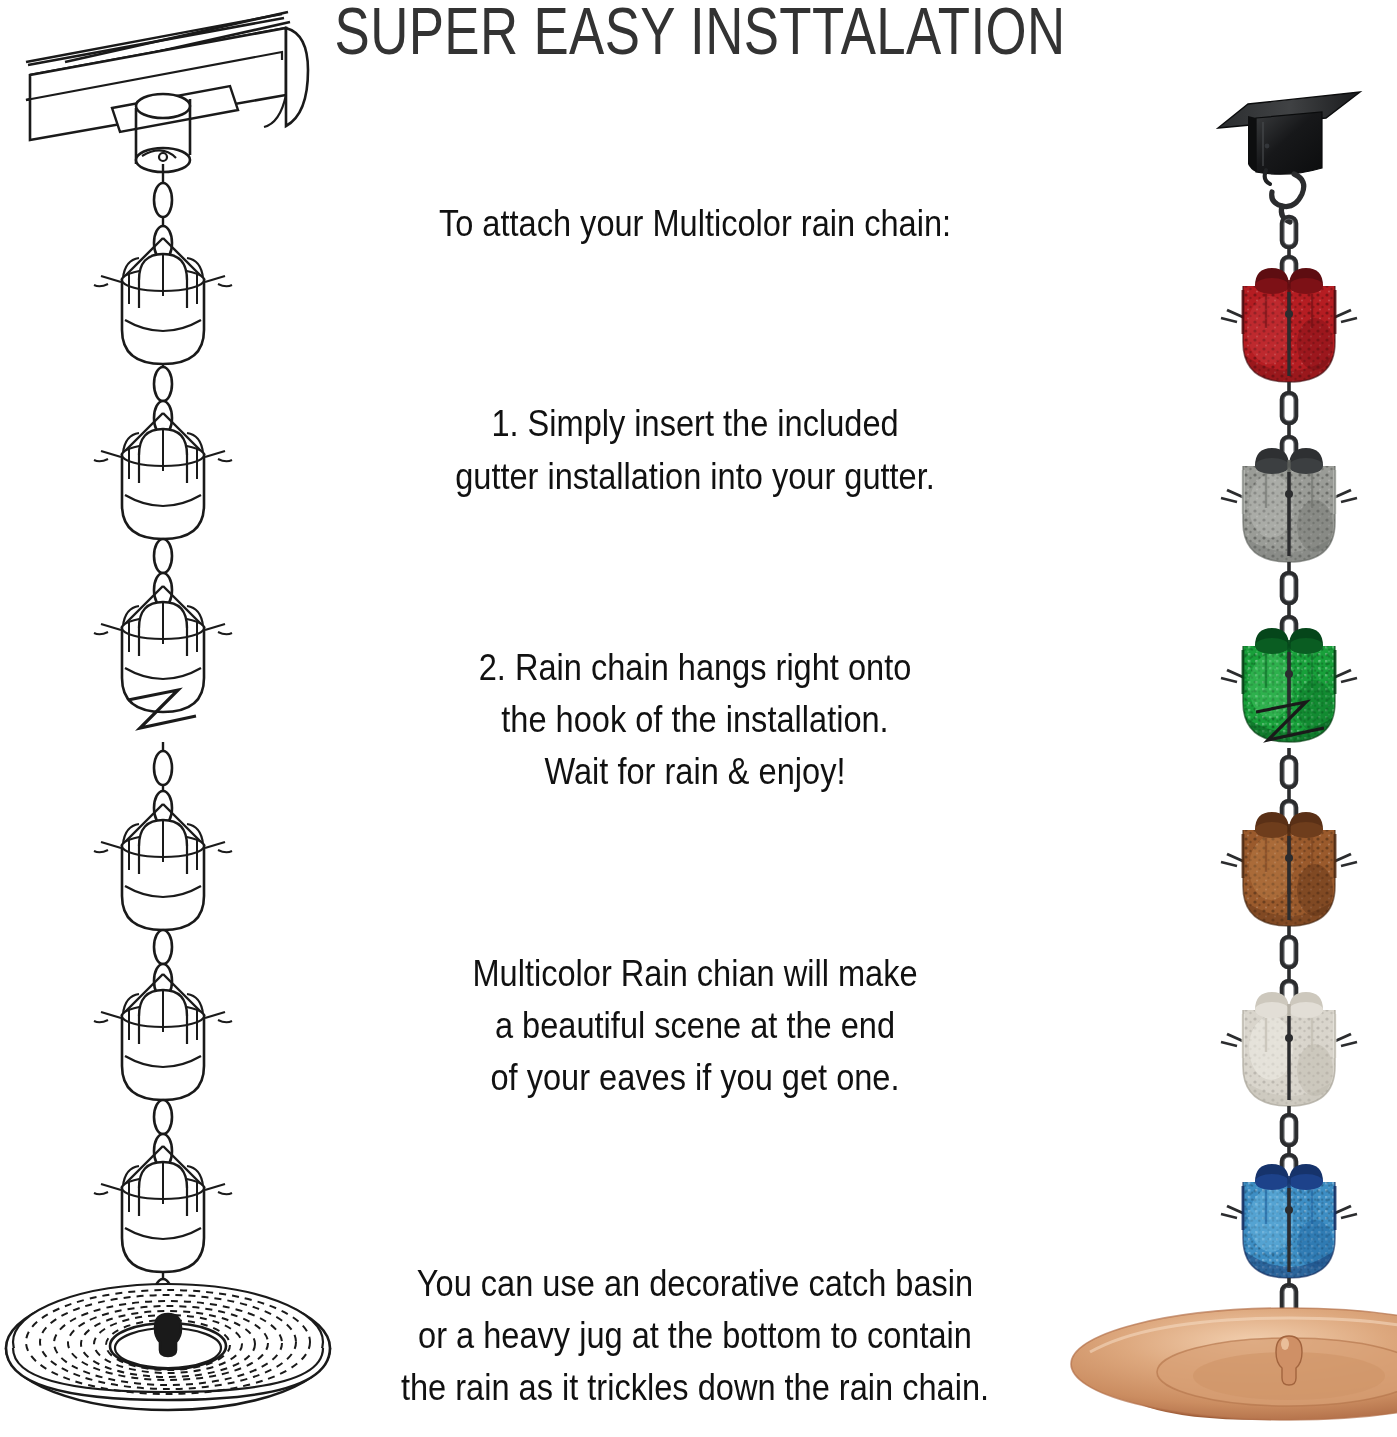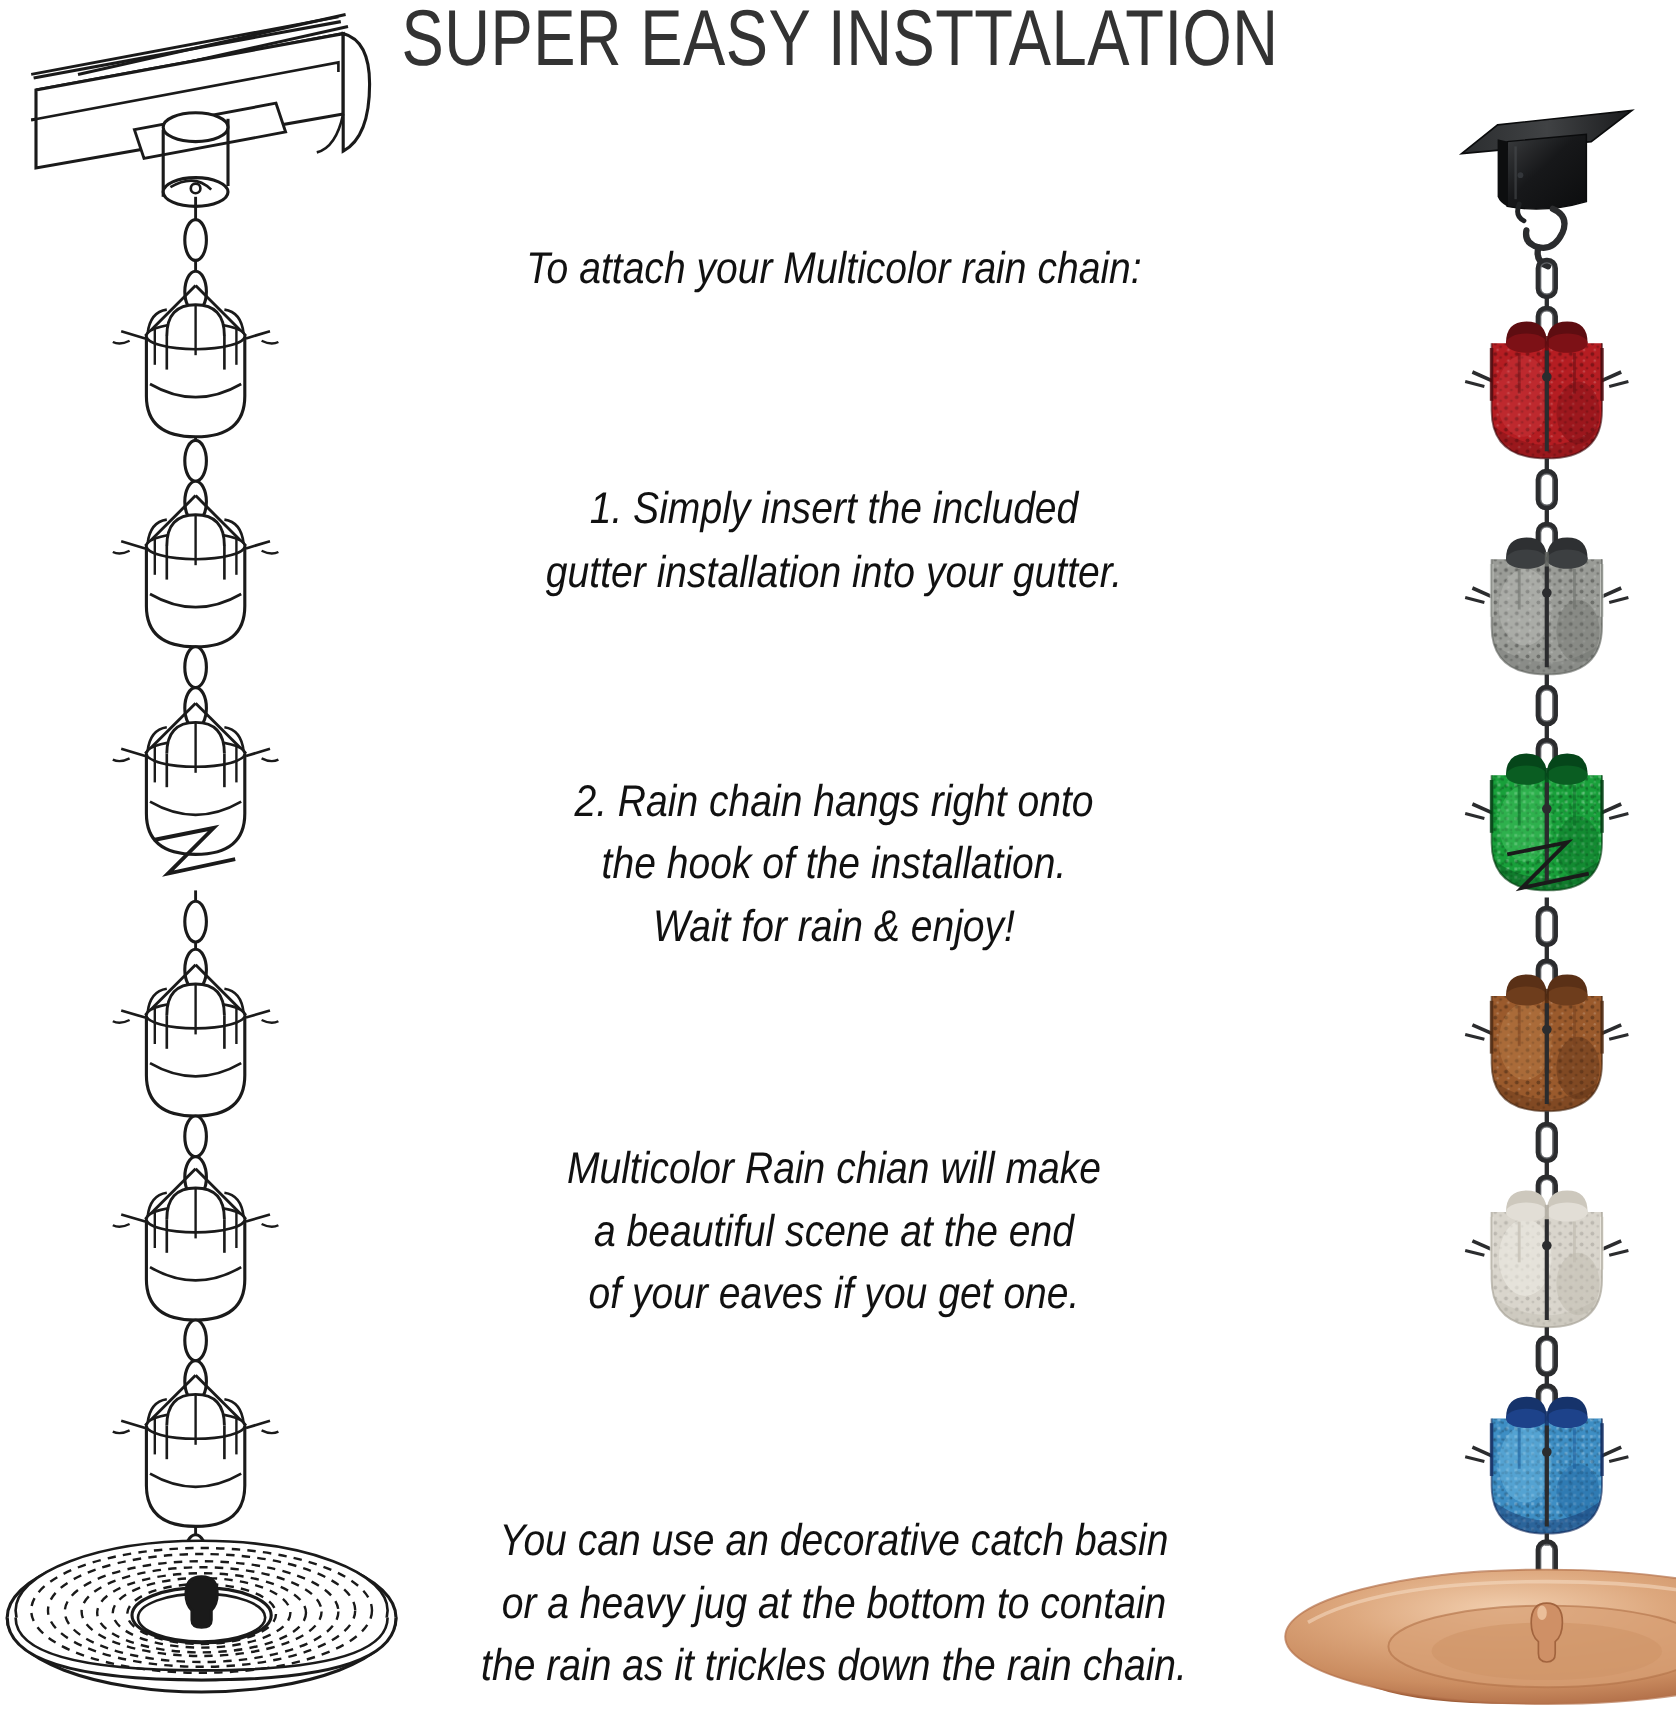--- a/index.html
+++ b/index.html
@@ -41,21 +41,20 @@
     line-height: 1.08;
   }
 
   
   .text-col {
     position: absolute;
     left: 330px;
     top: 0;
     width: 730px;
     height: 1437px;
-    font-style: italic;
   }
   .para {
     position: absolute;
     width: 730px;
     text-align: center;
     color: #111111;
     font-family: "Liberation Sans", sans-serif;
     font-weight: 400;
     transform: scaleX(0.88);
     transform-origin: center top;

